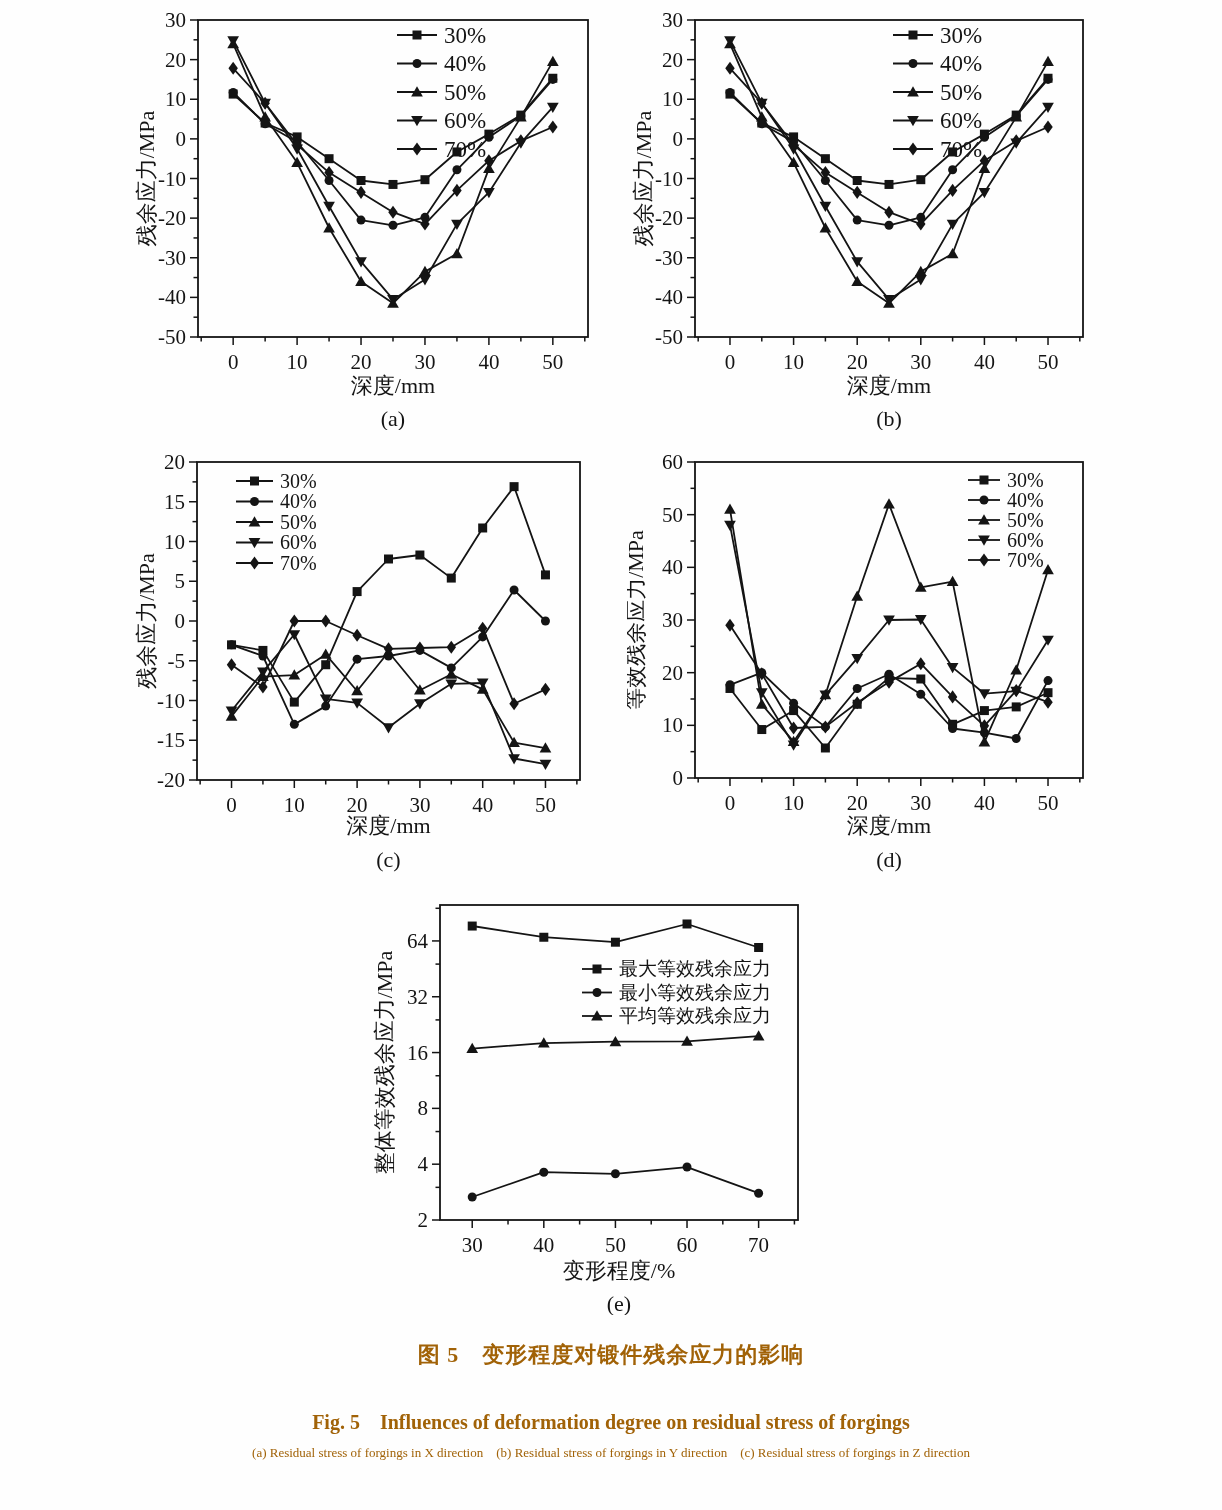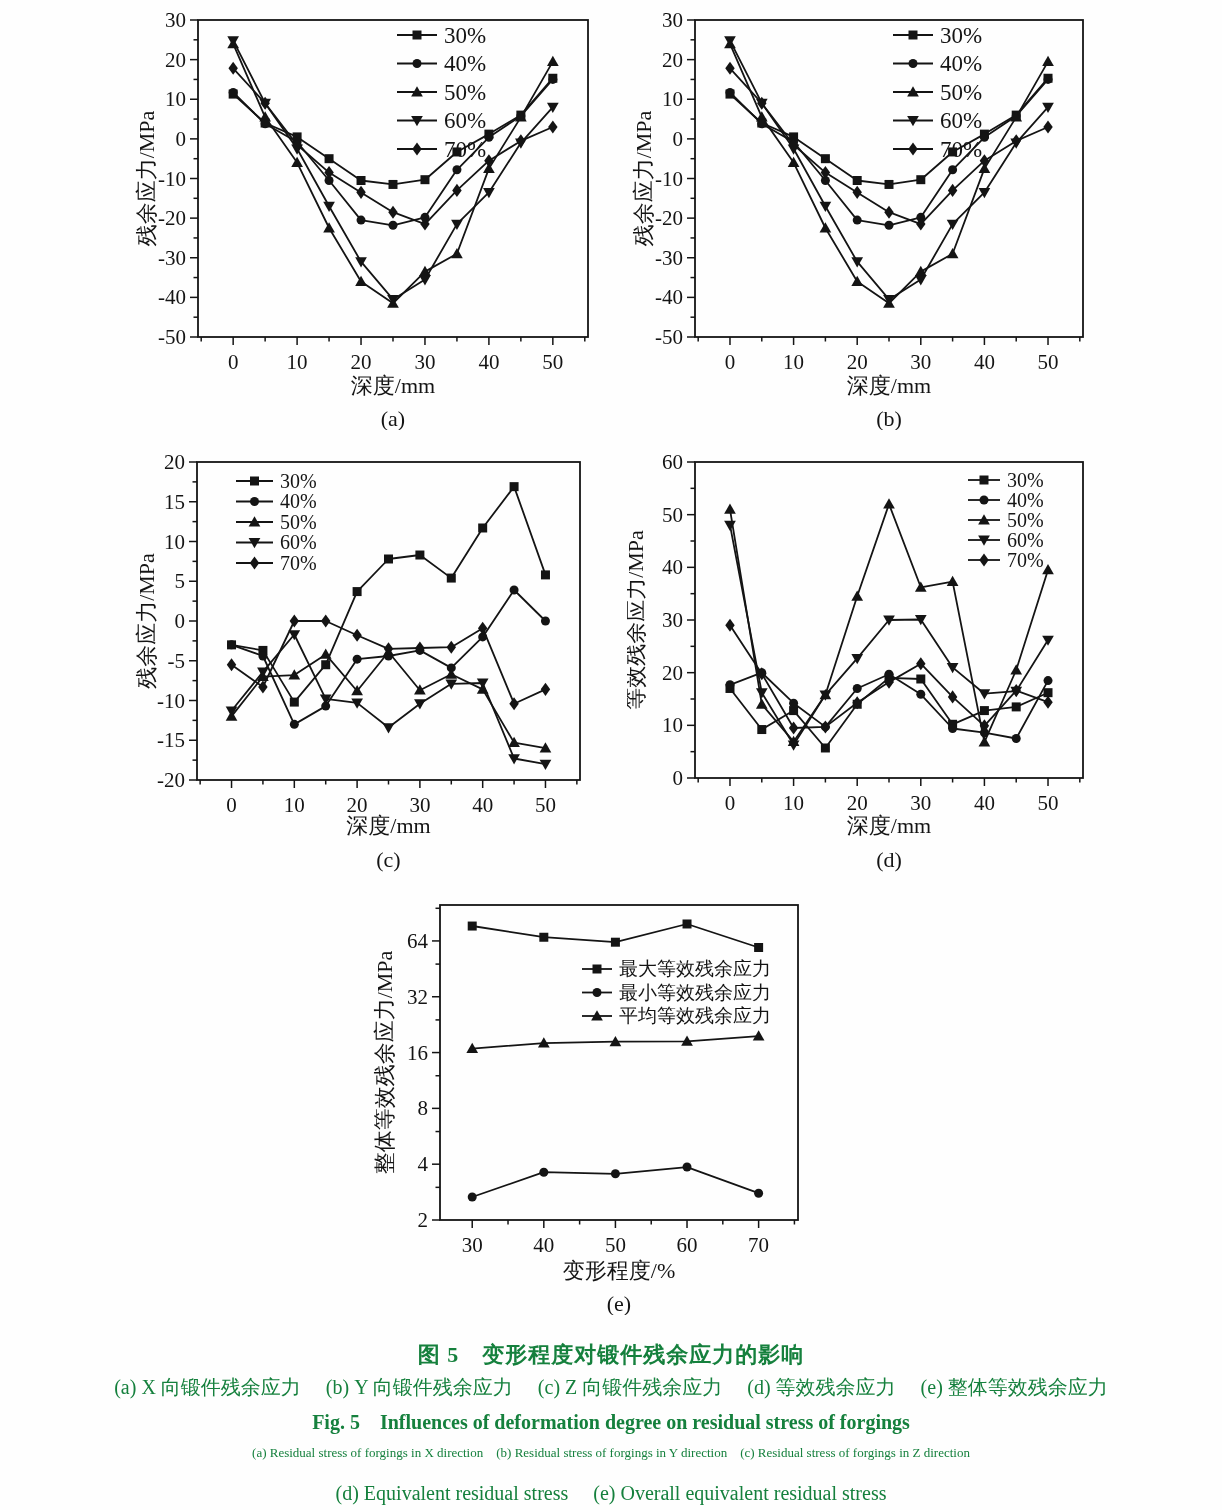--- a/index.html
+++ b/index.html
@@ -1,21 +1,21 @@
 <!DOCTYPE html>
 <html><head>
 <meta charset="utf-8">
 <style>
   html,body{margin:0;padding:0;background:#ffffff;}
   body{width:1222px;height:1510px;position:relative;
        font-family:"Liberation Serif","DejaVu Serif",serif;color:#111;}
   .page{position:absolute;inset:0;background:#fefefe;}
   .chart{position:absolute;}
   .caption-line{position:absolute;left:0;width:1222px;text-align:center;
-                white-space:pre-wrap;color:#15803d;}
+                white-space:pre-wrap;color:#a16207;}
   .cap-zh-title{top:1340px;font-size:22px;font-weight:600;letter-spacing:1px;}
   .cap-zh-sub{top:1374px;font-size:20px;}
   .cap-en-title{top:1409px;font-size:20px;font-weight:bold;}
   .cap-en-sub1{top:1444px;font-size:13px;}
   .cap-en-sub2{top:1480px;font-size:20px;}
 </style>
 </head>
 <body>
 
 <div class="page">
@@ -654,17 +654,15 @@
         <line x1="210" y1="102.5" x2="240" y2="102.5" stroke="#141414" stroke-width="1.8"></line>
         <circle cx="225" cy="102.5" r="4.5" fill="#141414"></circle>
         <text x="247" y="108.96000000000001" font-size="19" fill="#141414" text-anchor="start" font-family="&quot;Liberation Serif&quot;,&quot;DejaVu Serif&quot;,serif">最小等效残余应力</text>
         <line x1="210" y1="126" x2="240" y2="126" stroke="#141414" stroke-width="1.8"></line>
         <polygon points="225,120.15 230.85,130.3875 219.15,130.3875" fill="#141414"></polygon>
         <text x="247" y="132.46" font-size="19" fill="#141414" text-anchor="start" font-family="&quot;Liberation Serif&quot;,&quot;DejaVu Serif&quot;,serif">平均等效残余应力</text>
       </g>
     </svg>
 
   <div class="caption-line cap-zh-title">图 5　变形程度对锻件残余应力的影响</div>
-  <div class="caption-line cap-zh-sub">(a) X 向锻件残余应力　 (b) Y 向锻件残余应力　 (c) Z 向锻件残余应力　 (d) 等效残余应力　 (e) 整体等效残余应力</div>
   <div class="caption-line cap-en-title">Fig. 5　Influences of deformation degree on residual stress of forgings</div>
   <div class="caption-line cap-en-sub1">(a) Residual stress of forgings in X direction　(b) Residual stress of forgings in Y direction　(c) Residual stress of forgings in Z direction</div>
-  <div class="caption-line cap-en-sub2">(d) Equivalent residual stress　 (e) Overall equivalent residual stress</div>
 </div>
 
 </body></html>

